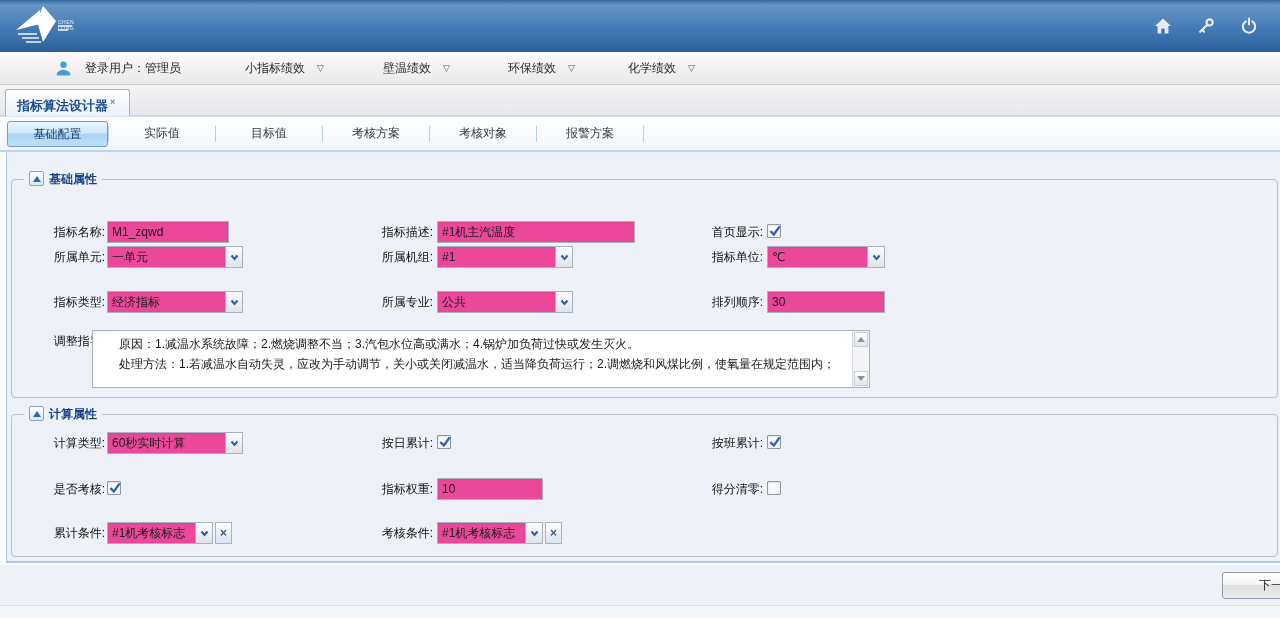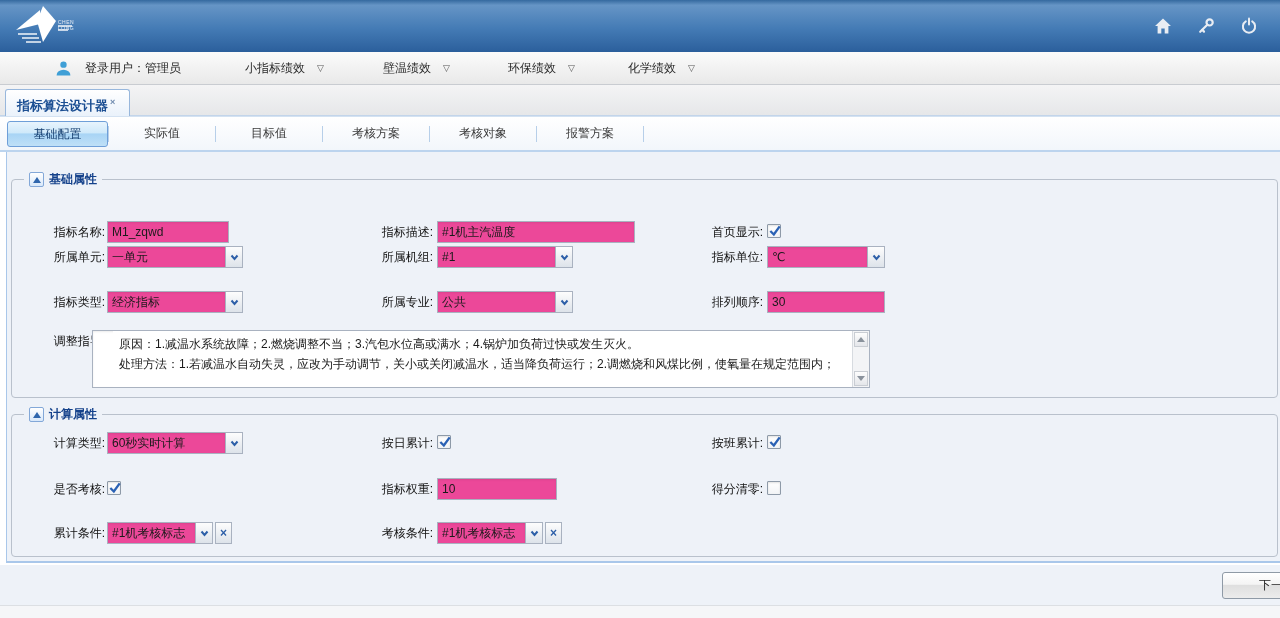--- a/index.html
+++ b/index.html
@@ -48,37 +48,37 @@
   .vsep { width:1px; height:16px; background:#b7cfe9; }
 
   
   .panel { position:absolute; left:6px; top:152px; width:1274px; height:411px;
     background:#eef2f8; border-left:1px solid #a9c7ea; border-bottom:2px solid #a9c7ea; }
   fieldset.grp { position:absolute; left:4px; right:2px; border:1px solid #b9c1cc;
     border-radius:4px; }
   .fs1 { top:27px; height:219px; }
   .fs2 { top:262px; height:143px; }
   .legend { position:absolute; top:-9px; left:12px; background:#eef2f8; padding:0 5px;
-    display:inline-flex; align-items:center; gap:5px; }
+    display:inline-flex; gap:5px; }
   .collapse-btn { width:15px; height:15px; border:1px solid #83a8d8; border-radius:2px;
     background:linear-gradient(180deg,#ffffff,#d8e8fa); display:flex; align-items:center;
     justify-content:center; cursor:pointer; }
   .legend-title { font-size:12px; font-weight:bold; color:#15428b; }
 
   .row { position:absolute; left:0; width:1274px; height:22px; }
   .lbl { position:absolute; width:78px; text-align:right; line-height:22px;
     font-size:12px; color:#121212; white-space:nowrap; }
   .lc1{left:20px}.lc2{left:348px}.lc3{left:678px}
   .fc1{left:100px}.fc2{left:430px}.fc3{left:760px}
   .fld { position:absolute; top:0; display:flex; }
 
   .ti { height:22px; border:1px solid #a9b2c0; background:#ec4899; font-size:12px;
     padding:0 4px; color:#1a1a1a; font-family:inherit;
     box-shadow:inset 0 1px 2px rgba(0,0,0,.08); }
-  .w122{width:122px}.w198{width:198px}.w118{width:118px}.w120{width:120px}
+  .w122{width:122px}.w198{width:198px}.w118{width:118px}.w120{width:106px}
   .w103{width:119px}.w101{width:101px}.w89{width:89px}
   .trigger { width:17px; height:22px; border:1px solid #a9b2c0; border-left:none;
     background:linear-gradient(180deg,#fdfdfd,#dde3ea); display:flex; align-items:center;
     justify-content:center; cursor:pointer; }
   .clearbtn { width:17px; height:22px; margin-left:2px; border:1px solid #a9b2c0;
     background:linear-gradient(180deg,#fdfdfd,#dde3ea); color:#2d5fa8; font-weight:bold;
     font-size:12px; text-align:center; line-height:20px; cursor:pointer; }
 
   .xcheck { position:absolute; top:3px; width:14px; height:14px; border:1px solid #8e9aa8;
     background:linear-gradient(180deg,#ffffff,#f2f4f6); border-radius:1px;

